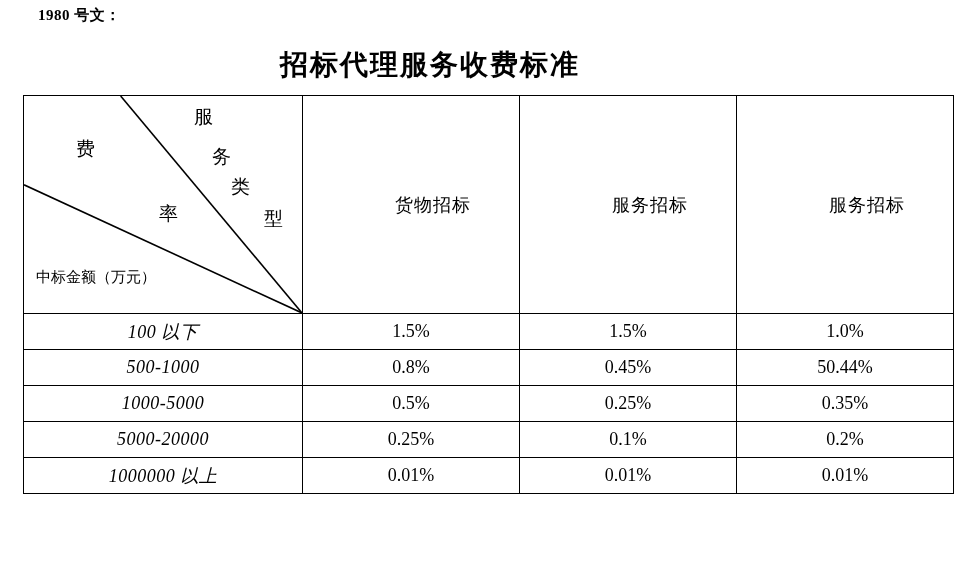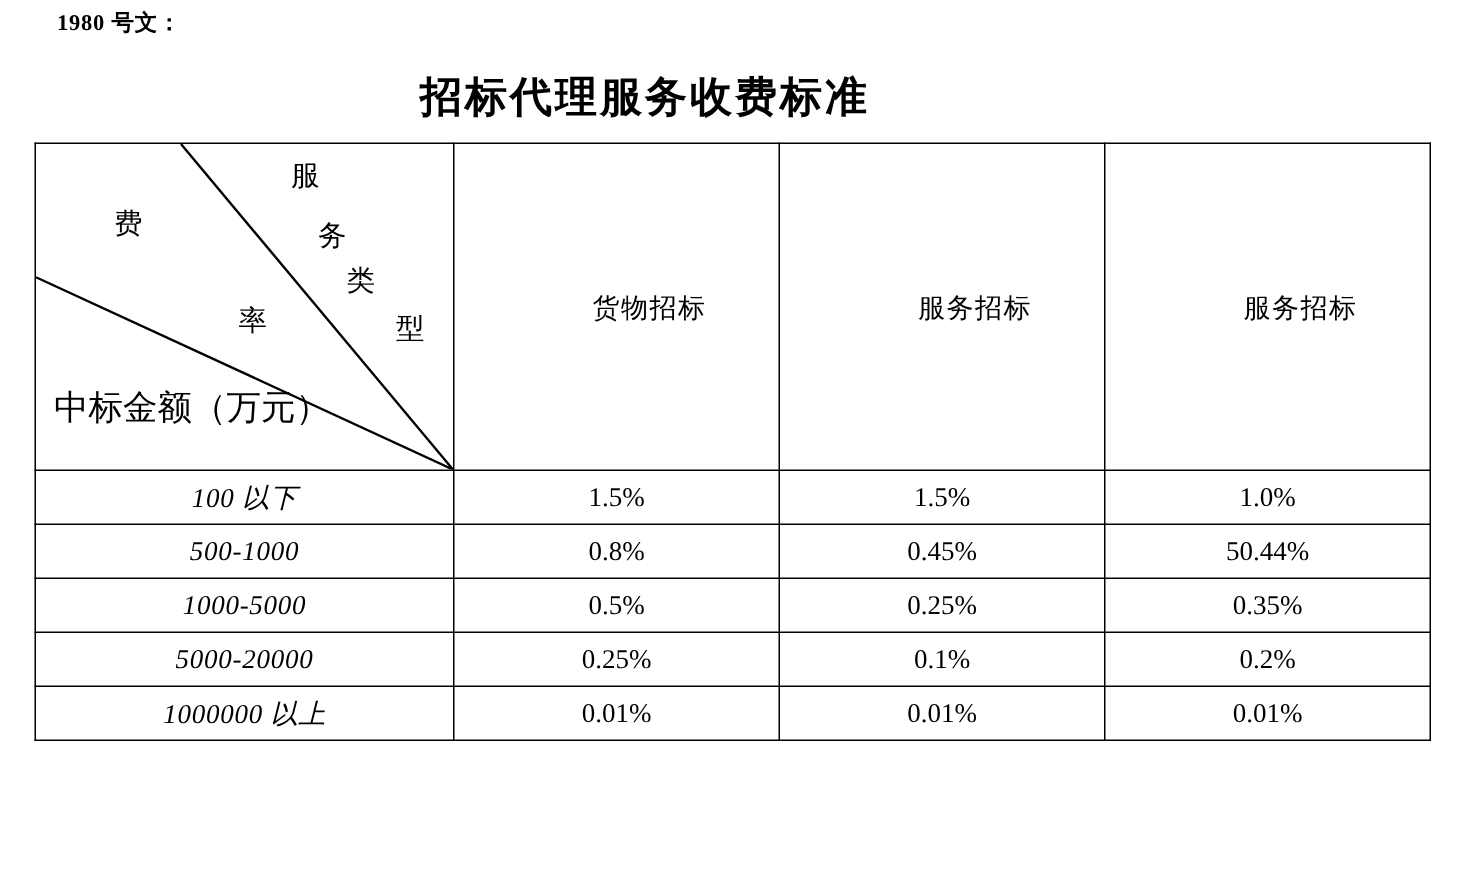--- a/index.html
+++ b/index.html
@@ -77,22 +77,22 @@
     white-space: nowrap;
   }
   .lbl-fee      { left: 52px;  top: 40px; }
   .lbl-rate     { left: 135px; top: 105px; }
   .lbl-fuwu     { left: 170px; top: 8px; }
   .lbl-wu       { left: 188px; top: 48px; }
   .lbl-lei      { left: 207px; top: 78px; }
   .lbl-xing     { left: 240px; top: 110px; }
   .lbl-amount   {
     left: 12px;
-    top: 160px;
-    font-size: 23px;
+    top: 172px;
+    font-size: 15px;
   }
   .col-head {
     height: 215px;
     font-size: 21px;
     letter-spacing: 1px;
     padding-left: 45px;
   }
   .row-label {
     height: 33px;
     font-size: 18px;

